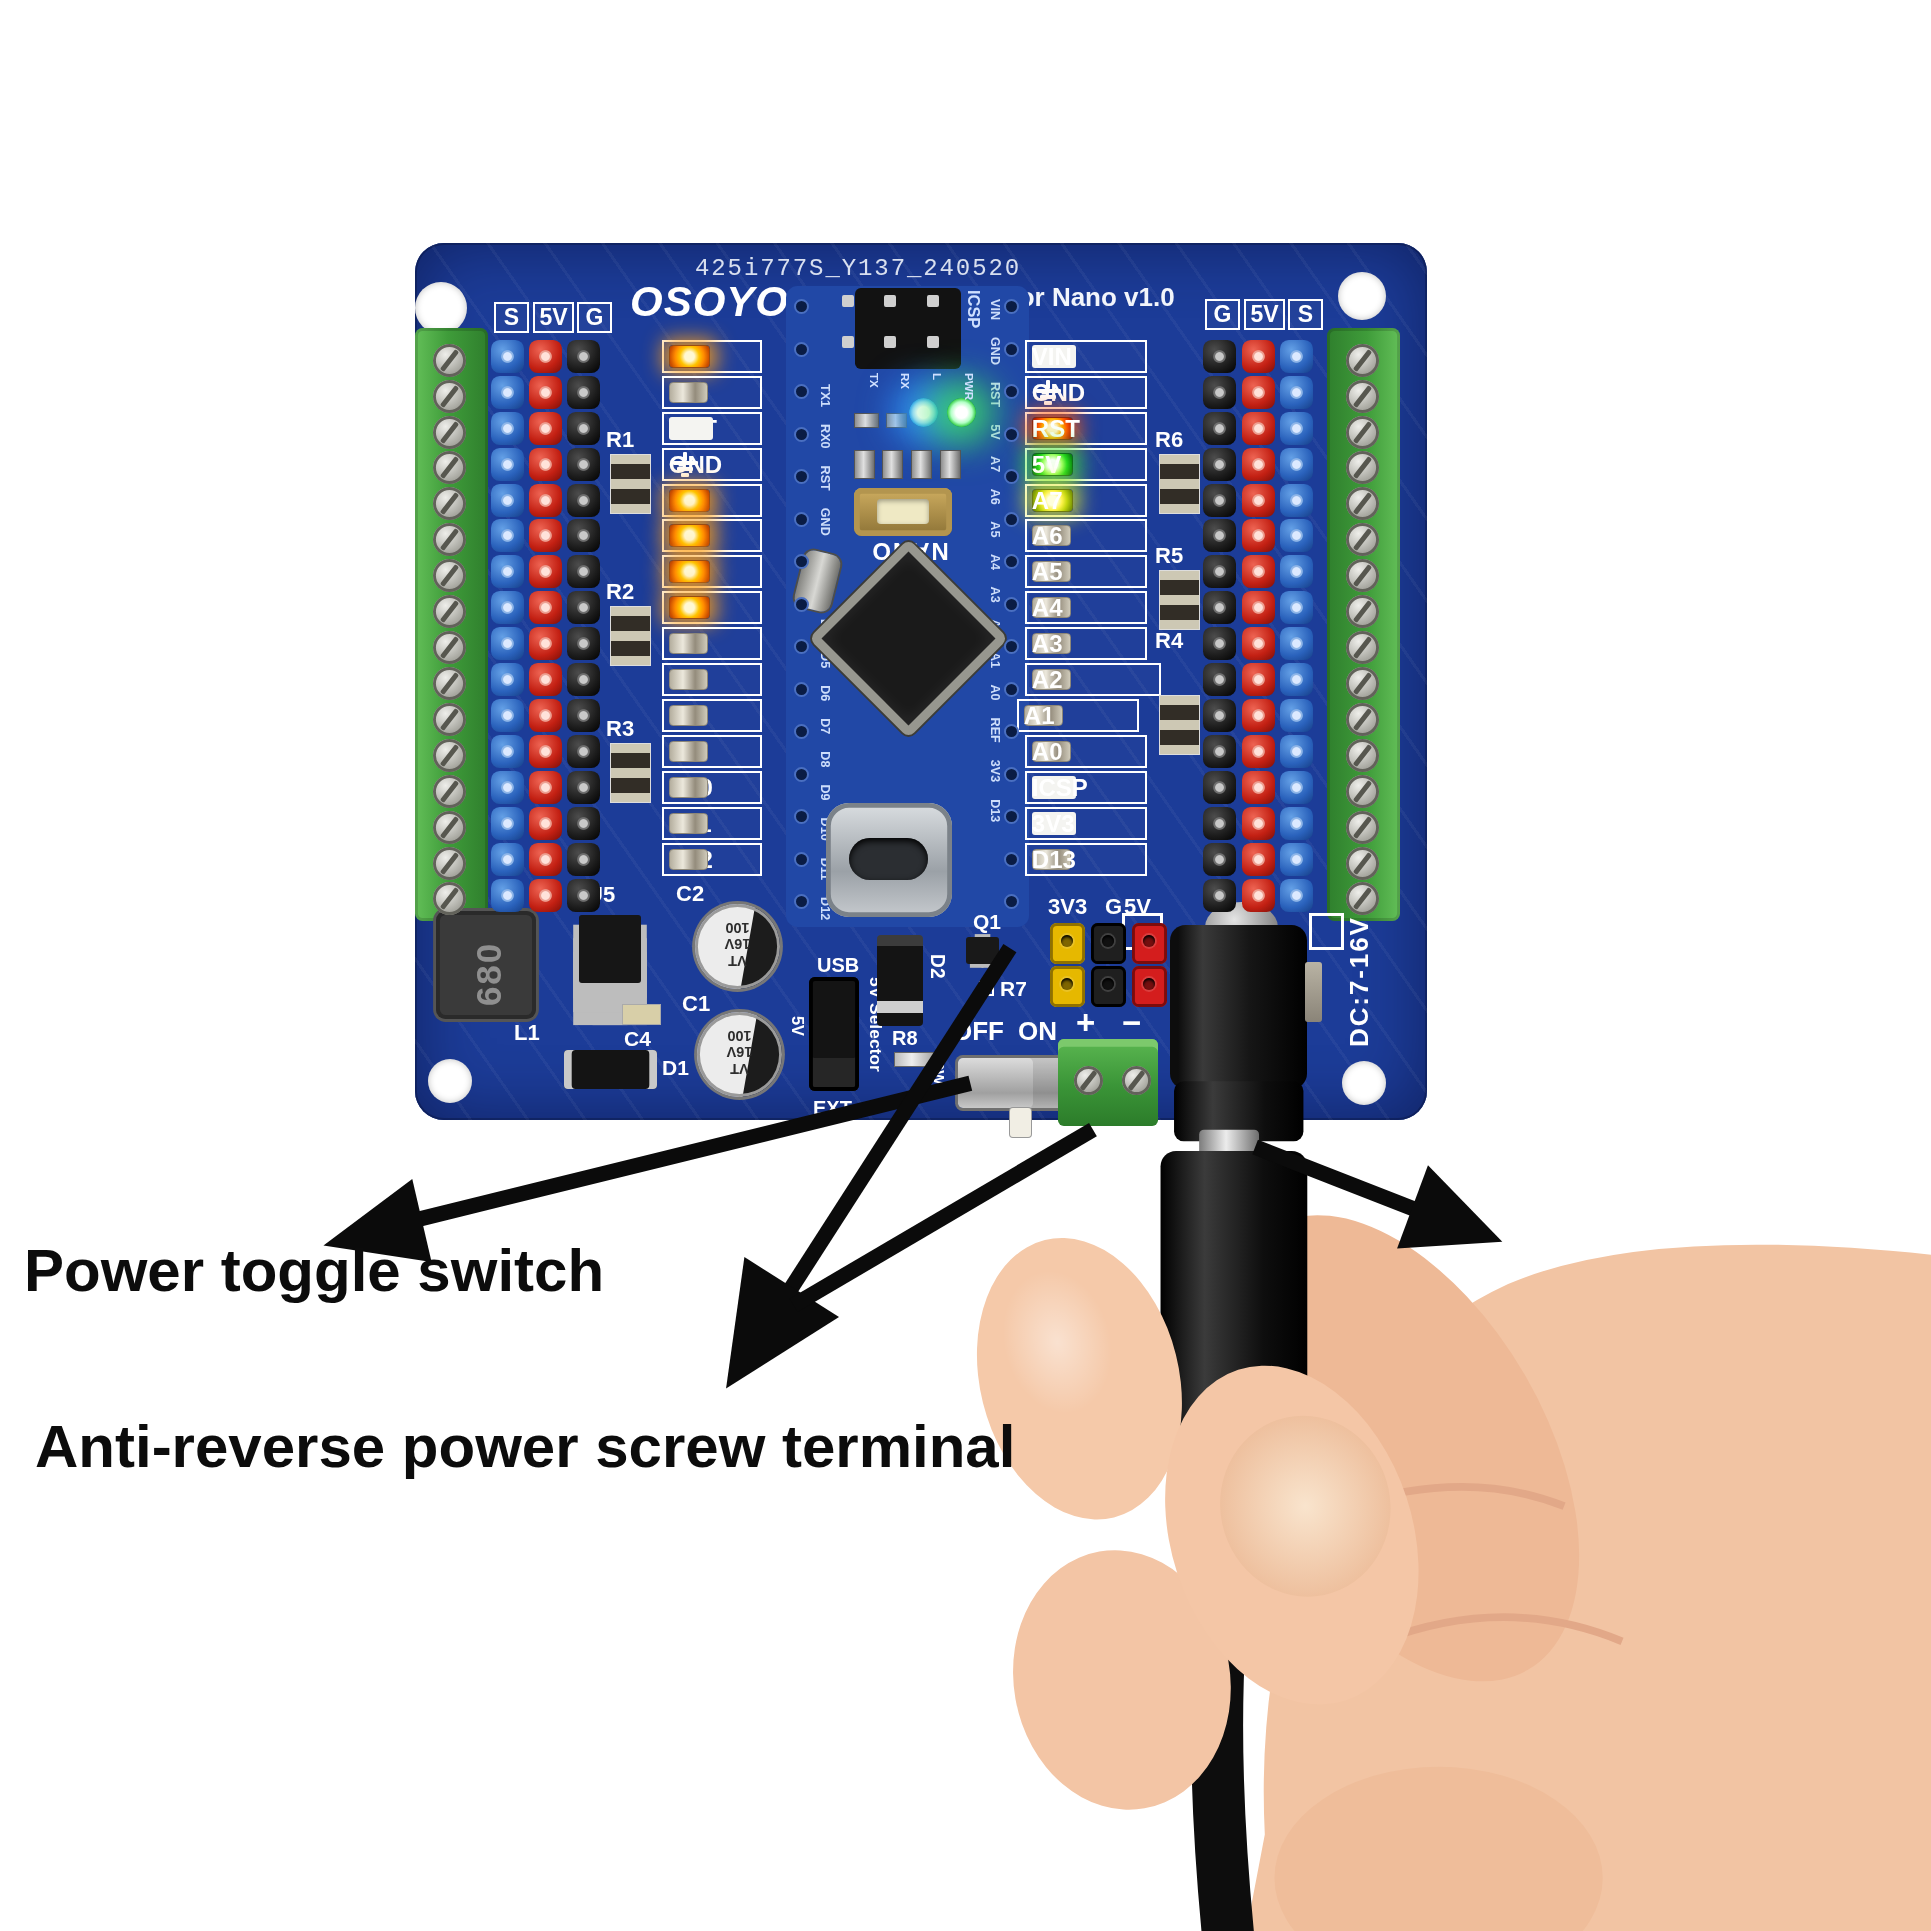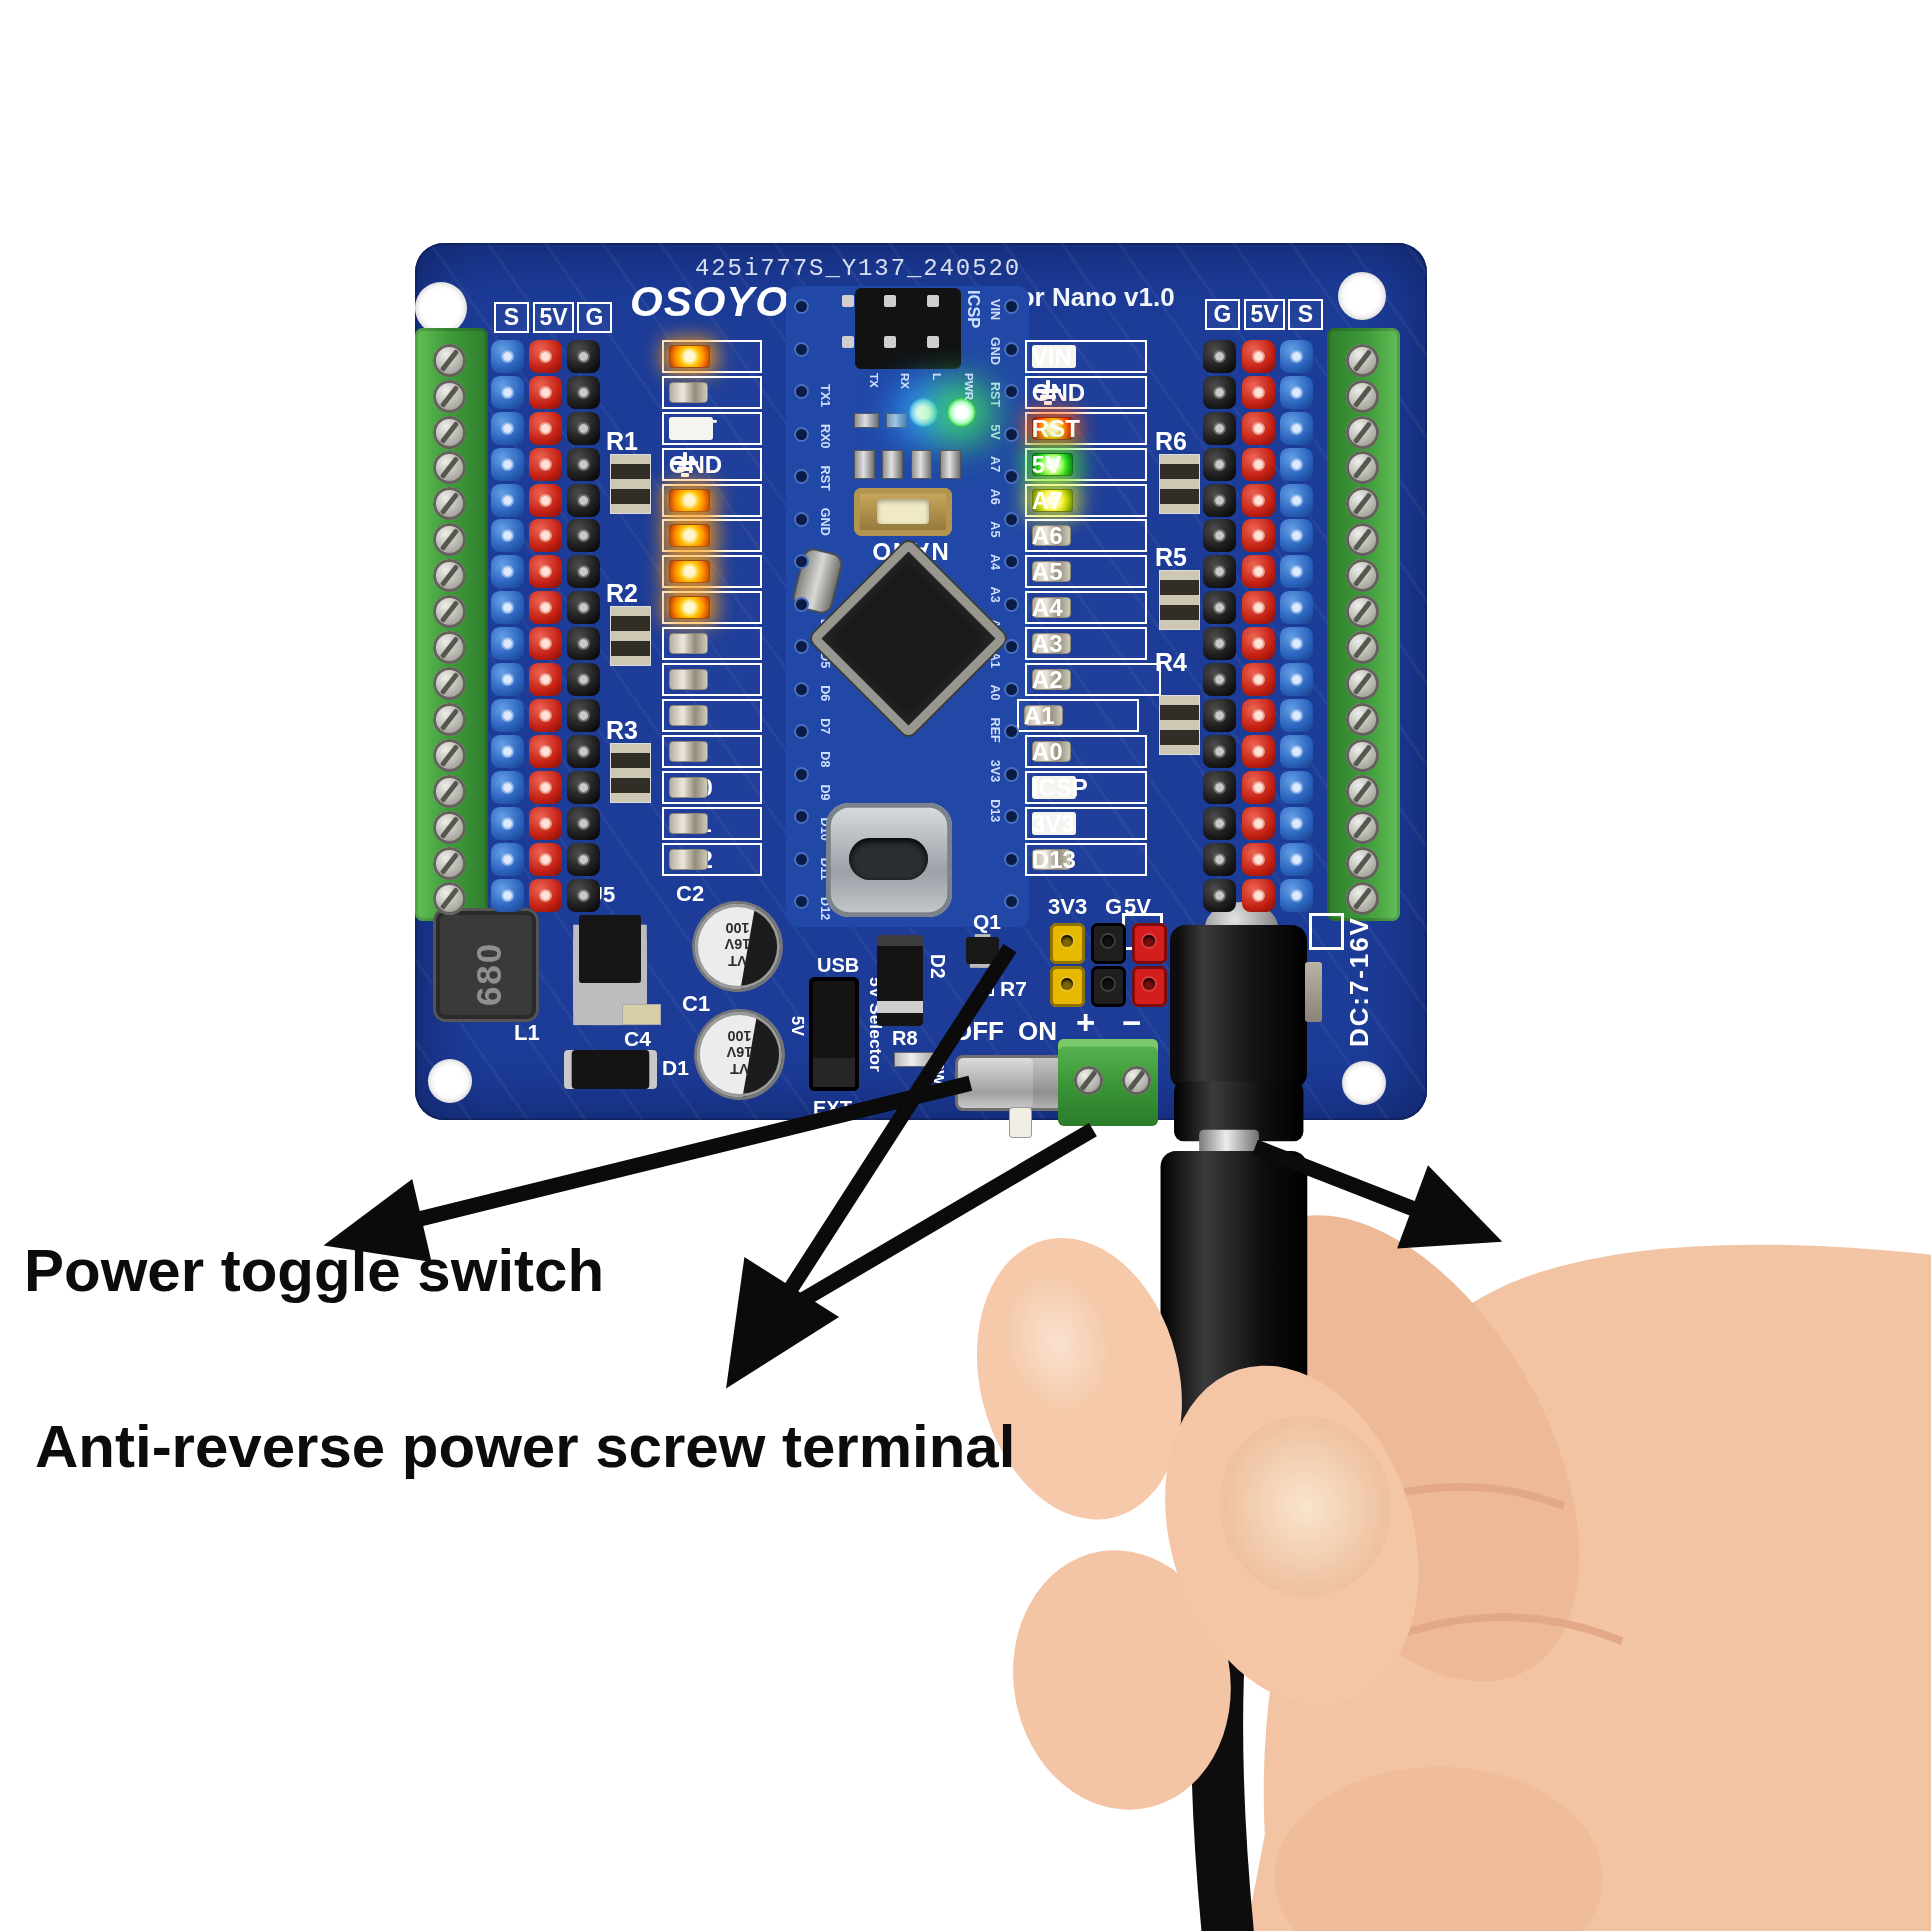--- a/index.html
+++ b/index.html
@@ -53,21 +53,21 @@
     background:radial-gradient(circle,#fff0c2 0 4.8px,#ffae00 9.7px,#ff5400 14.5px,#b81c00 20px);
     box-shadow:0 0 19.3px 6.8px rgba(255,90,10,.85);}
   .led-lit-green{width:41px;height:23px;border:1.9px solid #0f6e1a;
     background:radial-gradient(circle,#f4fff2 0 4.8px,#9dff60 9.7px,#27d81e 14.5px,#0a8c10 20px);
     box-shadow:0 0 21px 7.7px rgba(70,230,50,.8);}
   .led-lit-yellow{width:41px;height:23px;border:1.9px solid #6e7a10;
     background:radial-gradient(circle,#ffffdc 0 4.8px,#fdf34a 9.7px,#c3d60e 14.5px,#7d9a04 20px);
     box-shadow:0 0 19.3px 6.8px rgba(225,235,40,.8);}
   .gndsym{position:static;width:33px;height:25px;flex:none;}
   .gndsym b{position:absolute;background:#fff;border-radius:1px;}
-  .rlbl{color:#fff;font-weight:bold;font-size:25px;}
+  .rlbl{color:#fff;font-weight:bold;font-size:22px;}
   .rbody{width:41px;height:60px;border:1.9px solid #ddd;
     background:linear-gradient(180deg,#cdc8b4 0 16%,#322d26 16% 42%,#cdc8b4 42% 58%,#322d26 58% 84%,#cdc8b4 84%);}
 
   
   .nano{left:786px;top:286px;width:243px;height:641px;background:#2148a6;border-radius:11.6px;
     box-shadow:inset 0 0 33px rgba(0,0,40,.45),0 0 0 1.9px #16securi3577f;}
   .icsp{left:855px;top:288px;width:106px;height:81px;background:#121212;border-radius:5.8px;}
   .icspdot{width:11.6px;height:11.6px;background:#cfcfcf;border-radius:1.9px;}
   .vlbl{color:#cfe0ff;font-weight:bold;transform-origin:0 0;transform:rotate(90deg);white-space:pre;}
   .edge{font-size:12.6px;color:rgba(215,230,255,.95);font-weight:bold;word-spacing:13.5px;
@@ -626,21 +626,21 @@
     <div class="rlbl" style="left: 606px; top: 427px;">R1</div>
     <div class="rbody" style="left: 610px; top: 454px;"></div>
     <div class="rlbl" style="left: 606px; top: 579px;">R2</div>
     <div class="rbody" style="left: 610px; top: 606px;"></div>
     <div class="rlbl" style="left: 606px; top: 716px;">R3</div>
     <div class="rbody" style="left: 610px; top: 743px;"></div>
     <div class="rlbl" style="left: 1155px; top: 427px;">R6</div>
     <div class="rbody" style="left: 1159px; top: 454px;"></div>
     <div class="rlbl" style="left: 1155px; top: 543px;">R5</div>
     <div class="rbody" style="left: 1159px; top: 570px;"></div>
-    <div class="rlbl" style="left: 1155px; top: 628px; margin-top: 20px;">R4</div>
+    <div class="rlbl" style="left: 1155px; top: 628px;">R4</div>
     <div class="rbody" style="left: 1159px; top: 695px;"></div>
     <div class="ndot" style="left: 794px; top: 299px;"></div>
     <div class="ndot" style="left: 1004px; top: 299px;"></div>
     <div class="ndot" style="left: 794px; top: 342px;"></div>
     <div class="ndot" style="left: 1004px; top: 342px;"></div>
     <div class="ndot" style="left: 794px; top: 384px;"></div>
     <div class="ndot" style="left: 1004px; top: 384px;"></div>
     <div class="ndot" style="left: 794px; top: 427px;"></div>
     <div class="ndot" style="left: 1004px; top: 427px;"></div>
     <div class="ndot" style="left: 794px; top: 469px;"></div>

